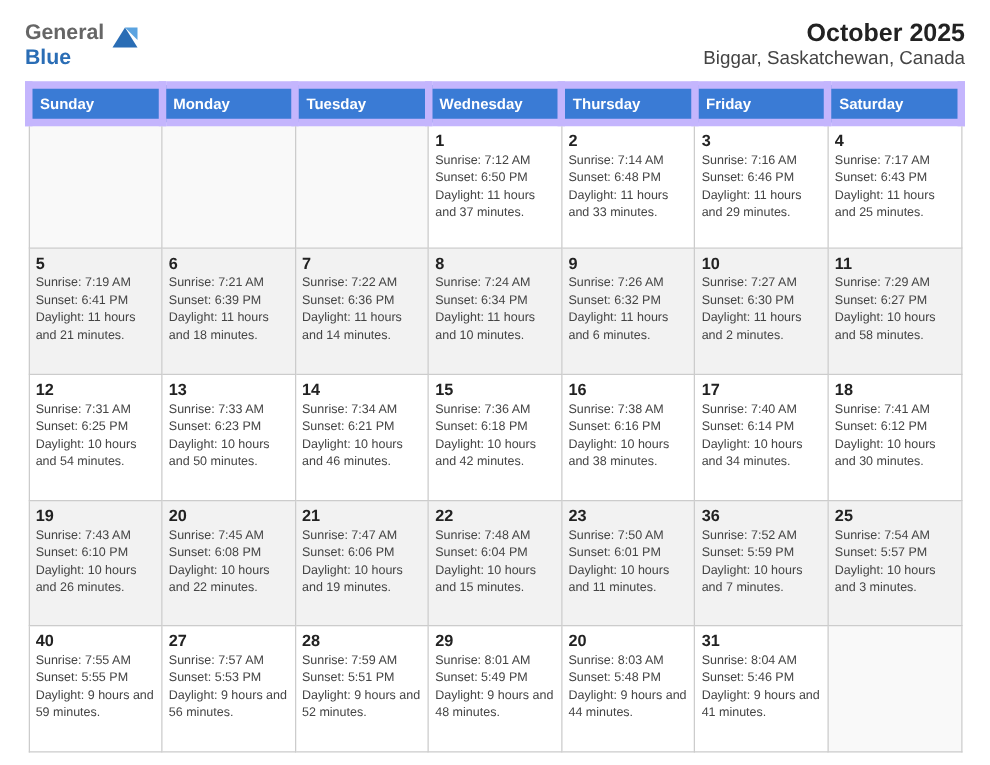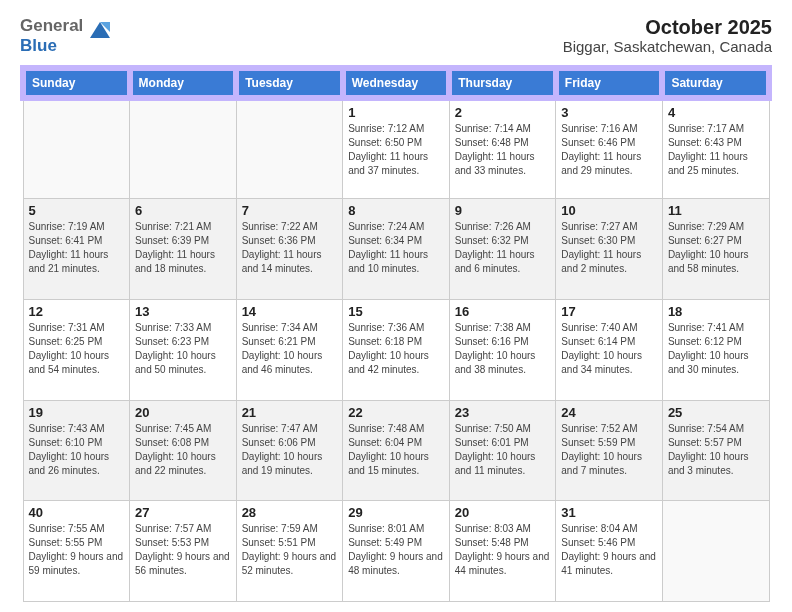--- a/index.html
+++ b/index.html
@@ -217,21 +217,21 @@
           </td>
           <td>
             <span class="day-num">22</span>
             <div class="day-detail">Sunrise: 7:48 AM<br>Sunset: 6:04 PM<br>Daylight: 10 hours and 15 minutes.</div>
           </td>
           <td>
             <span class="day-num">23</span>
             <div class="day-detail">Sunrise: 7:50 AM<br>Sunset: 6:01 PM<br>Daylight: 10 hours and 11 minutes.</div>
           </td>
           <td>
-            <span class="day-num">24</span>
+            <span class="day-num">36</span>
             <div class="day-detail">Sunrise: 7:52 AM<br>Sunset: 5:59 PM<br>Daylight: 10 hours and 7 minutes.</div>
           </td>
           <td>
             <span class="day-num">25</span>
             <div class="day-detail">Sunrise: 7:54 AM<br>Sunset: 5:57 PM<br>Daylight: 10 hours and 3 minutes.</div>
           </td>
         </tr>
         <tr>
           <td>
             <span class="day-num">40</span>

